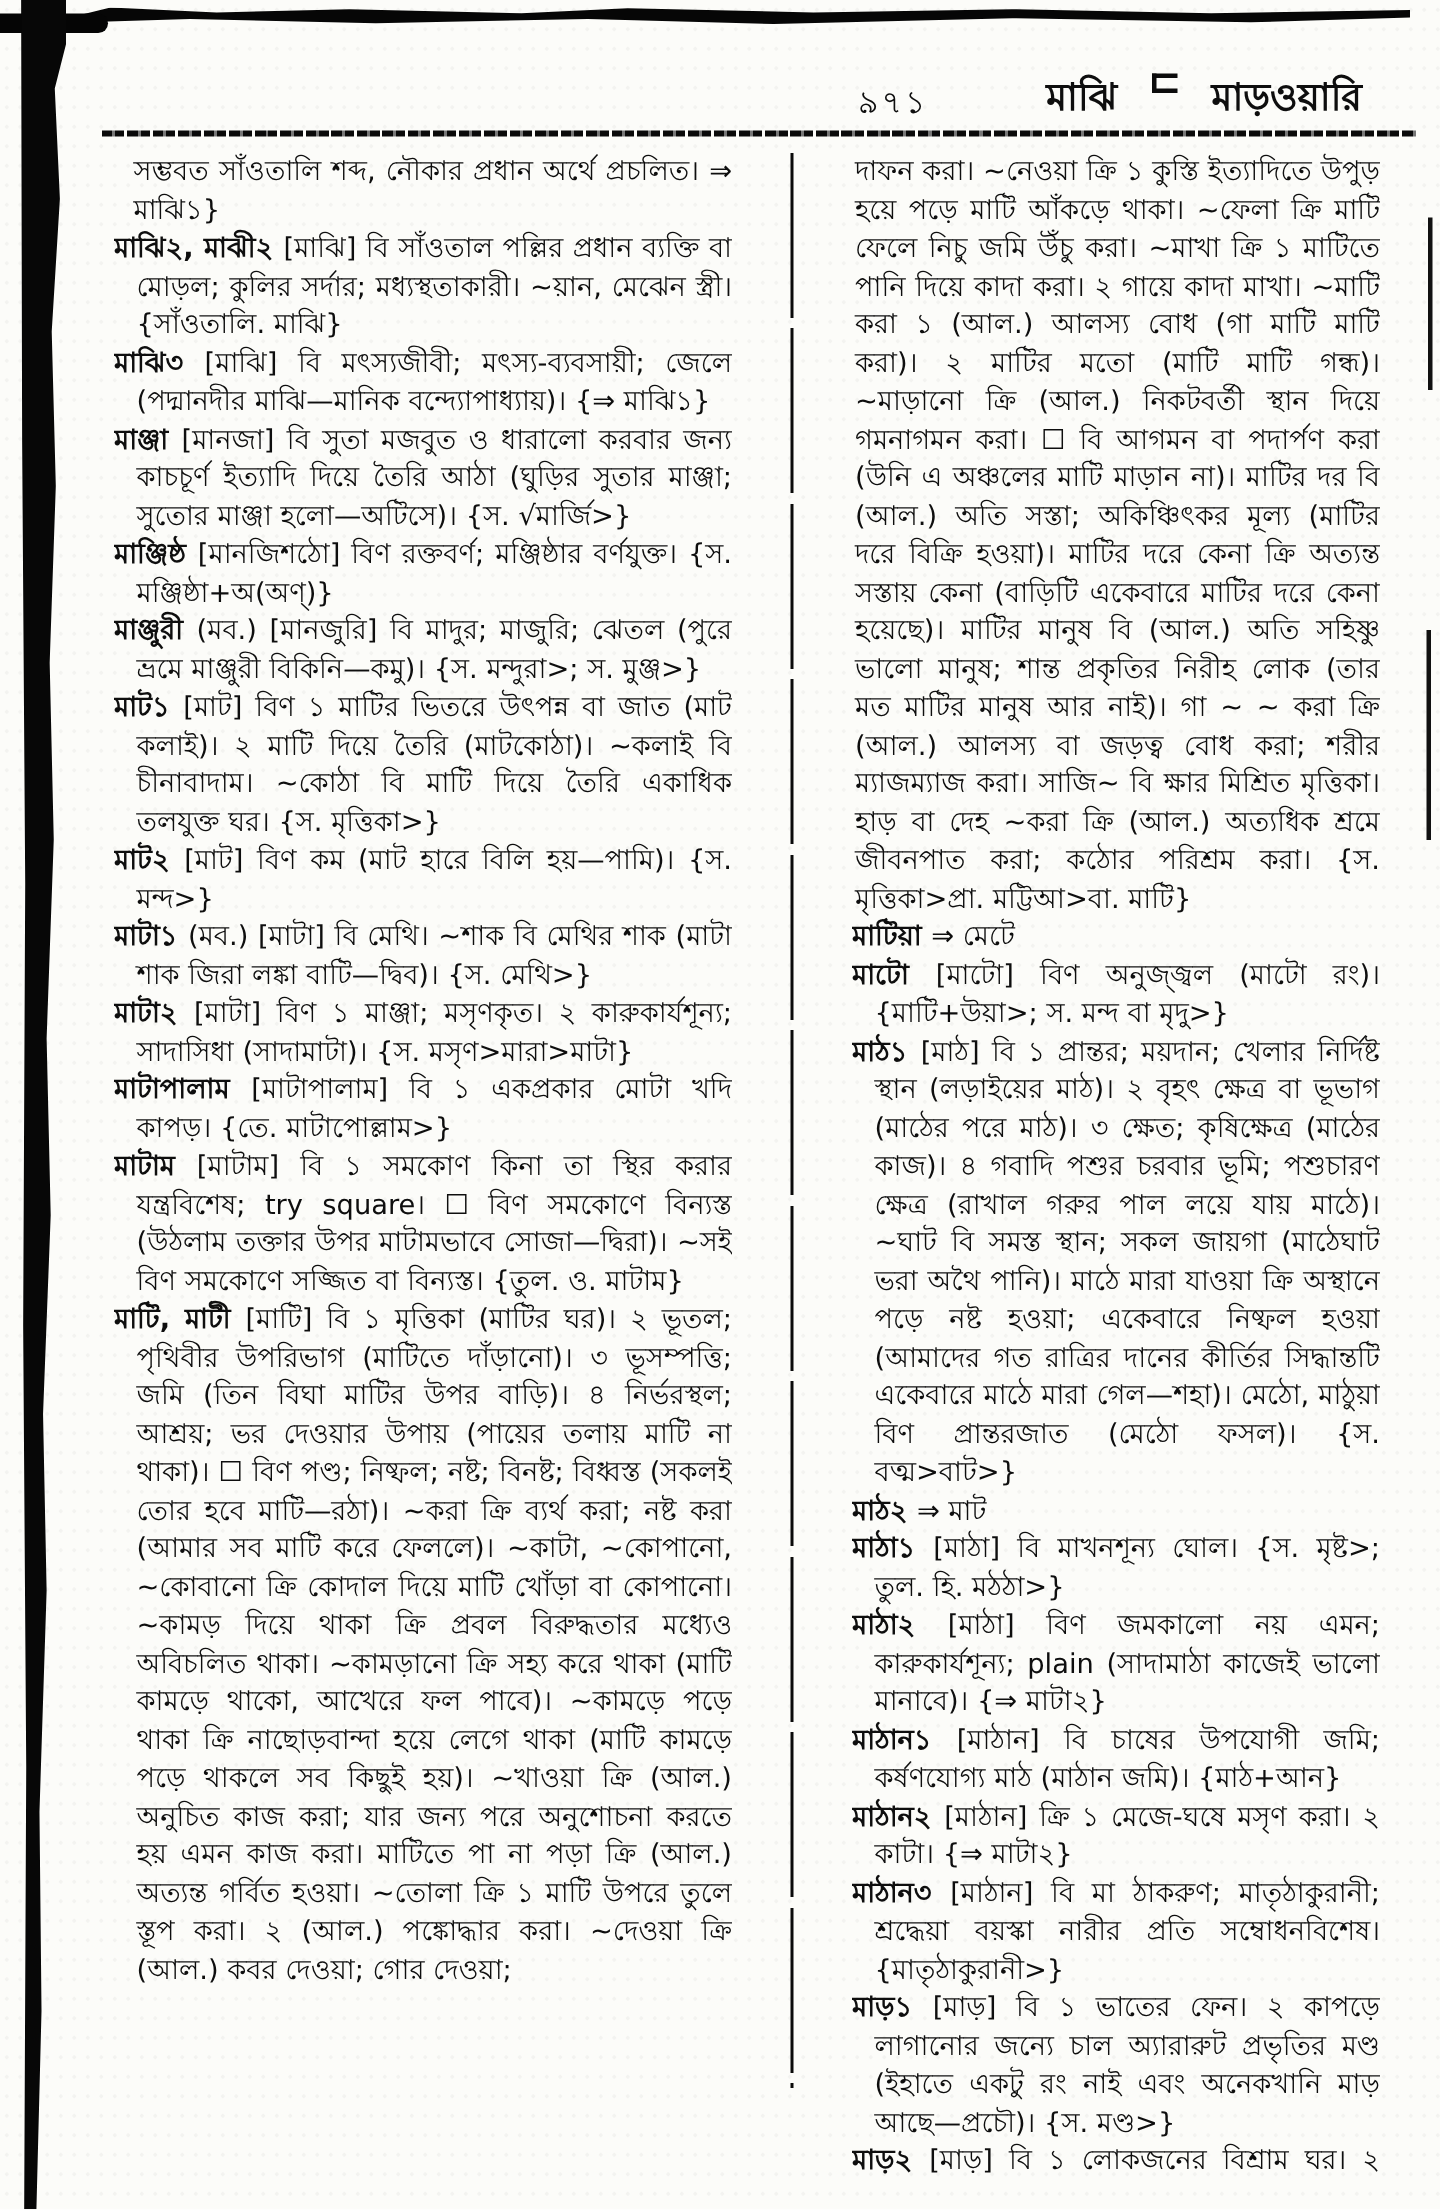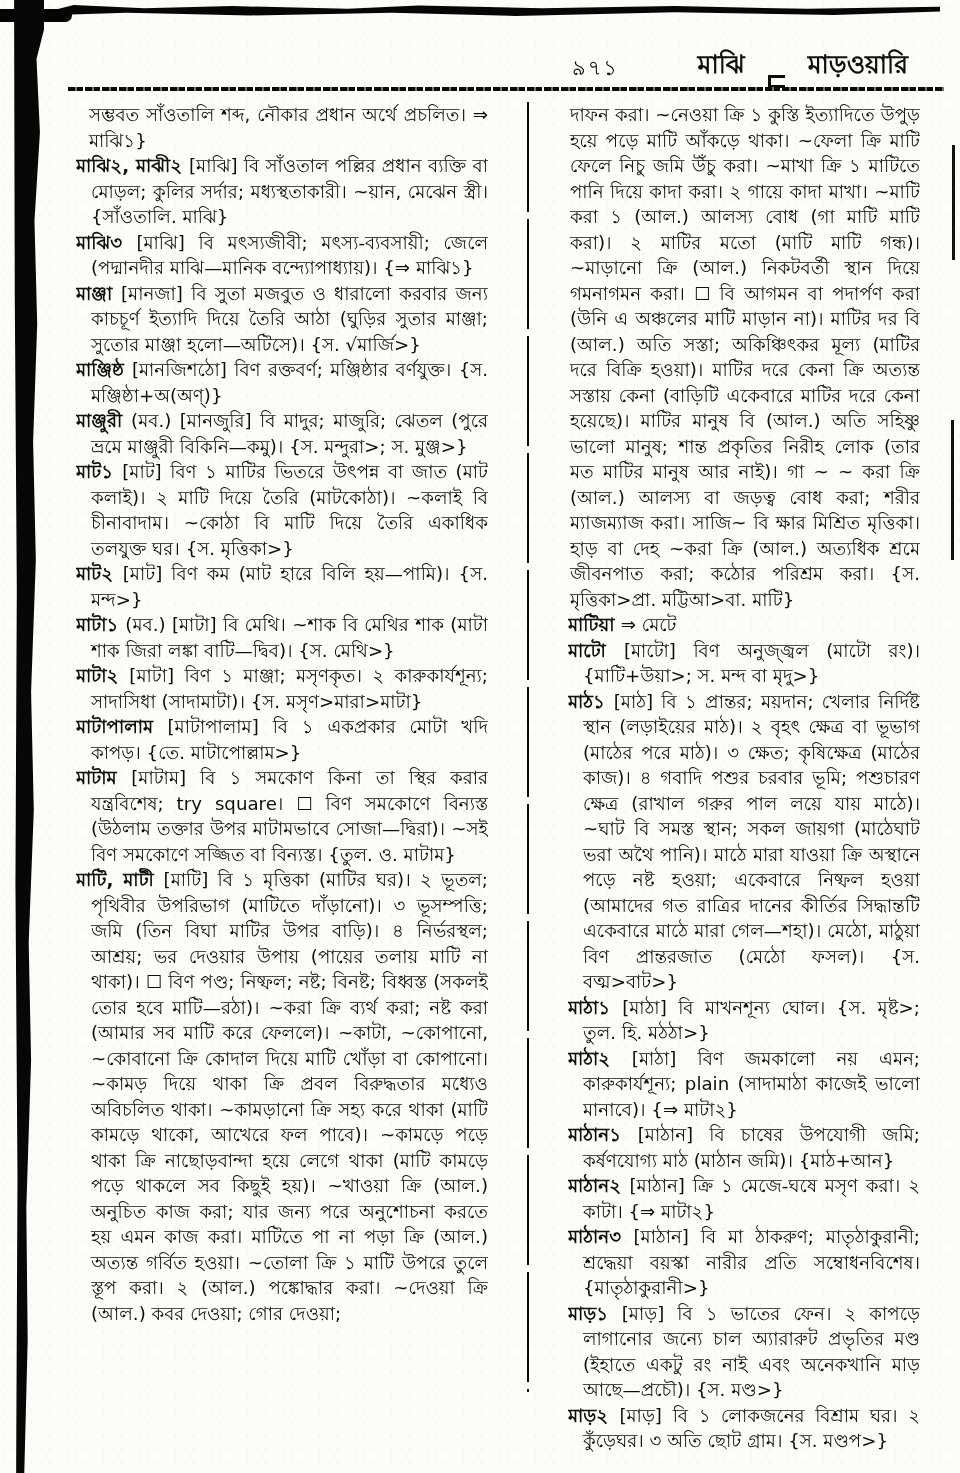--- a/index.html
+++ b/index.html
@@ -22,21 +22,21 @@
     position:absolute; left:10px; top:0; width:34px; height:1473px; background:#070707;
     clip-path: polygon(12% 0, 100% 0, 100% 2%, 78% 4%, 88% 9%, 72% 15%, 80% 22%, 68% 30%, 76% 38%, 62% 47%, 70% 55%, 55% 64%, 62% 72%, 48% 82%, 52% 91%, 42% 100%, 18% 100%, 22% 80%, 16% 60%, 20% 40%, 14% 20%);
   }
   .scan-right-mark { position:absolute; width:3px; background:#111; }
   .m1 { right:5px; top:145px; height:115px; }
   .m2 { right:6px; top:420px; height:140px; }
   
   .page-number { position:absolute; left:572px; top:52px; font-size:21px; letter-spacing:2px; }
   .header-words {
     position:absolute; right:52px; top:45px; font-weight:bold; font-size:25px;
-    display:flex; align-items:flex-end; gap:23px; white-space:nowrap;
+    display:flex; align-items:flex-start; gap:23px; white-space:nowrap;
   }
   .range-square {
     display:inline-block; width:17px; height:13px;
     border:3px solid #0c0c0c; border-right:none; margin-top:4px;
   }
   .header-rule {
     position:absolute; left:68px; right:16px; top:87px; height:4px;
     background: repeating-linear-gradient(90deg, #0a0a0a 0 7px, #777 7px 9px, #0a0a0a 9px 15px, transparent 15px 17px);
   }
   
@@ -90,20 +90,21 @@
         <p class="entry"><span class="head">মাটি, মাটী </span><span>[মাটি] বি ১ মৃত্তিকা (মাটির ঘর)। ২ ভূতল; পৃথিবীর উপরিভাগ (মাটিতে দাঁড়ানো)। ৩ ভূসম্পত্তি; জমি (তিন বিঘা মাটির উপর বাড়ি)। ৪ নির্ভরস্থল; আশ্রয়; ভর দেওয়ার উপায় (পায়ের তলায় মাটি না থাকা)। ☐ বিণ পণ্ড; নিষ্ফল; নষ্ট; বিনষ্ট; বিধ্বস্ত (সকলই তোর হবে মাটি—রঠা)। ~করা ক্রি ব্যর্থ করা; নষ্ট করা (আমার সব মাটি করে ফেললে)। ~কাটা, ~কোপানো, ~কোবানো ক্রি কোদাল দিয়ে মাটি খোঁড়া বা কোপানো। ~কামড় দিয়ে থাকা ক্রি প্রবল বিরুদ্ধতার মধ্যেও অবিচলিত থাকা। ~কামড়ানো ক্রি সহ্য করে থাকা (মাটি কামড়ে থাকো, আখেরে ফল পাবে)। ~কামড়ে পড়ে থাকা ক্রি নাছোড়বান্দা হয়ে লেগে থাকা (মাটি কামড়ে পড়ে থাকলে সব কিছুই হয়)। ~খাওয়া ক্রি (আল.) অনুচিত কাজ করা; যার জন্য পরে অনুশোচনা করতে হয় এমন কাজ করা। মাটিতে পা না পড়া ক্রি (আল.) অত্যন্ত গর্বিত হওয়া। ~তোলা ক্রি ১ মাটি উপরে তুলে স্তূপ করা। ২ (আল.) পঙ্কোদ্ধার করা। ~দেওয়া ক্রি (আল.) কবর দেওয়া; গোর দেওয়া;</span></p>
       </div>
     <div class="col-gap">
       <div class="col-divider"></div>
     </div>
     <div class="col col-right">
         <p class="entry cont"><span>দাফন করা। ~নেওয়া ক্রি ১ কুস্তি ইত্যাদিতে উপুড় হয়ে পড়ে মাটি আঁকড়ে থাকা। ~ফেলা ক্রি মাটি ফেলে নিচু জমি উঁচু করা। ~মাখা ক্রি ১ মাটিতে পানি দিয়ে কাদা করা। ২ গায়ে কাদা মাখা। ~মাটি করা ১ (আল.) আলস্য বোধ (গা মাটি মাটি করা)। ২ মাটির মতো (মাটি মাটি গন্ধ)। ~মাড়ানো ক্রি (আল.) নিকটবর্তী স্থান দিয়ে গমনাগমন করা। ☐ বি আগমন বা পদার্পণ করা (উনি এ অঞ্চলের মাটি মাড়ান না)। মাটির দর বি (আল.) অতি সস্তা; অকিঞ্চিৎকর মূল্য (মাটির দরে বিক্রি হওয়া)। মাটির দরে কেনা ক্রি অত্যন্ত সস্তায় কেনা (বাড়িটি একেবারে মাটির দরে কেনা হয়েছে)। মাটির মানুষ বি (আল.) অতি সহিষ্ণু ভালো মানুষ; শান্ত প্রকৃতির নিরীহ লোক (তার মত মাটির মানুষ আর নাই)। গা ~ ~ করা ক্রি (আল.) আলস্য বা জড়ত্ব বোধ করা; শরীর ম্যাজম্যাজ করা। সাজি~ বি ক্ষার মিশ্রিত মৃত্তিকা। হাড় বা দেহ ~করা ক্রি (আল.) অত্যধিক শ্রমে জীবনপাত করা; কঠোর পরিশ্রম করা। {স. মৃত্তিকা&gt;প্রা. মট্টিআ&gt;বা. মাটি}</span></p>
         <p class="entry"><span class="head">মাটিয়া </span><span>⇒ মেটে</span></p>
         <p class="entry"><span class="head">মাটো </span><span>[মাটো] বিণ অনুজ্জ্বল (মাটো রং)। {মাটি+উয়া&gt;; স. মন্দ বা মৃদু&gt;}</span></p>
         <p class="entry"><span class="head">মাঠ১ </span><span>[মাঠ] বি ১ প্রান্তর; ময়দান; খেলার নির্দিষ্ট স্থান (লড়াইয়ের মাঠ)। ২ বৃহৎ ক্ষেত্র বা ভূভাগ (মাঠের পরে মাঠ)। ৩ ক্ষেত; কৃষিক্ষেত্র (মাঠের কাজ)। ৪ গবাদি পশুর চরবার ভূমি; পশুচারণ ক্ষেত্র (রাখাল গরুর পাল লয়ে যায় মাঠে)। ~ঘাট বি সমস্ত স্থান; সকল জায়গা (মাঠেঘাট ভরা অথৈ পানি)। মাঠে মারা যাওয়া ক্রি অস্থানে পড়ে নষ্ট হওয়া; একেবারে নিষ্ফল হওয়া (আমাদের গত রাত্রির দানের কীর্তির সিদ্ধান্তটি একেবারে মাঠে মারা গেল—শহা)। মেঠো, মাঠুয়া বিণ প্রান্তরজাত (মেঠো ফসল)। {স. বত্ম&gt;বাট&gt;}</span></p>
+        <p class="entry"><span class="head">মাঠ২ </span><span>⇒ মাট</span></p>
         <p class="entry"><span class="head">মাঠা১ </span><span>[মাঠা] বি মাখনশূন্য ঘোল। {স. মৃষ্ট&gt;; তুল. হি. মঠঠা&gt;}</span></p>
         <p class="entry"><span class="head">মাঠা২ </span><span>[মাঠা] বিণ জমকালো নয় এমন; কারুকার্যশূন্য; plain (সাদামাঠা কাজেই ভালো মানাবে)। {⇒ মাটা২}</span></p>
         <p class="entry"><span class="head">মাঠান১ </span><span>[মাঠান] বি চাষের উপযোগী জমি; কর্ষণযোগ্য মাঠ (মাঠান জমি)। {মাঠ+আন}</span></p>
         <p class="entry"><span class="head">মাঠান২ </span><span>[মাঠান] ক্রি ১ মেজে-ঘষে মসৃণ করা। ২ কাটা। {⇒ মাটা২}</span></p>
         <p class="entry"><span class="head">মাঠান৩ </span><span>[মাঠান] বি মা ঠাকরুণ; মাতৃঠাকুরানী; শ্রদ্ধেয়া বয়স্কা নারীর প্রতি সম্বোধনবিশেষ। {মাতৃঠাকুরানী&gt;}</span></p>
         <p class="entry"><span class="head">মাড়১ </span><span>[মাড়] বি ১ ভাতের ফেন। ২ কাপড়ে লাগানোর জন্যে চাল অ্যারারুট প্রভৃতির মণ্ড (ইহাতে একটু রং নাই এবং অনেকখানি মাড় আছে—প্রচৌ)। {স. মণ্ড&gt;}</span></p>
         <p class="entry"><span class="head">মাড়২ </span><span>[মাড়] বি ১ লোকজনের বিশ্রাম ঘর। ২ কুঁড়েঘর। ৩ অতি ছোট গ্রাম। {স. মণ্ডপ&gt;}</span></p>
       </div>
   </div>
 

